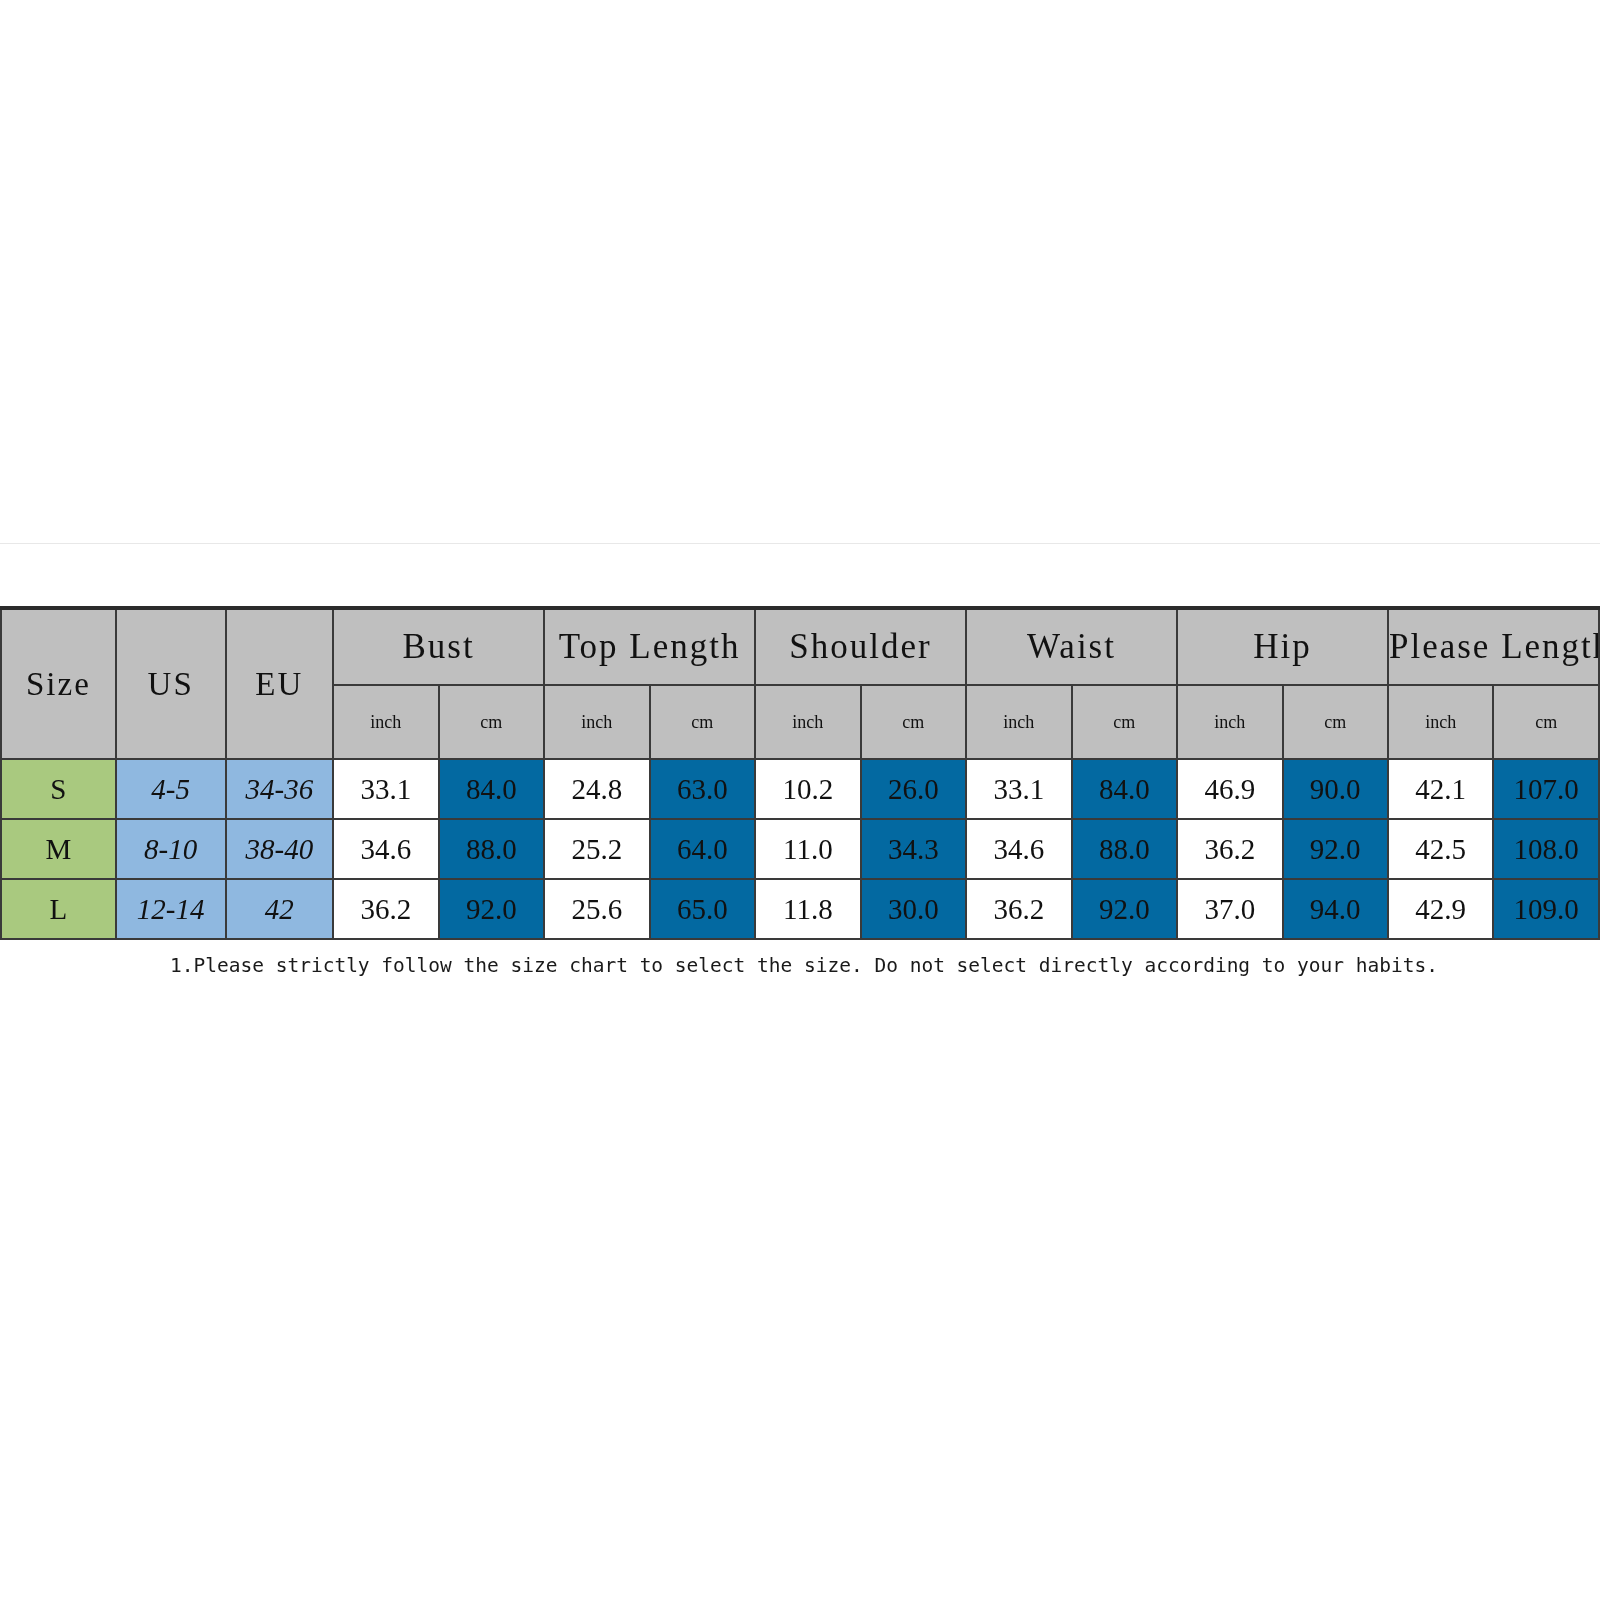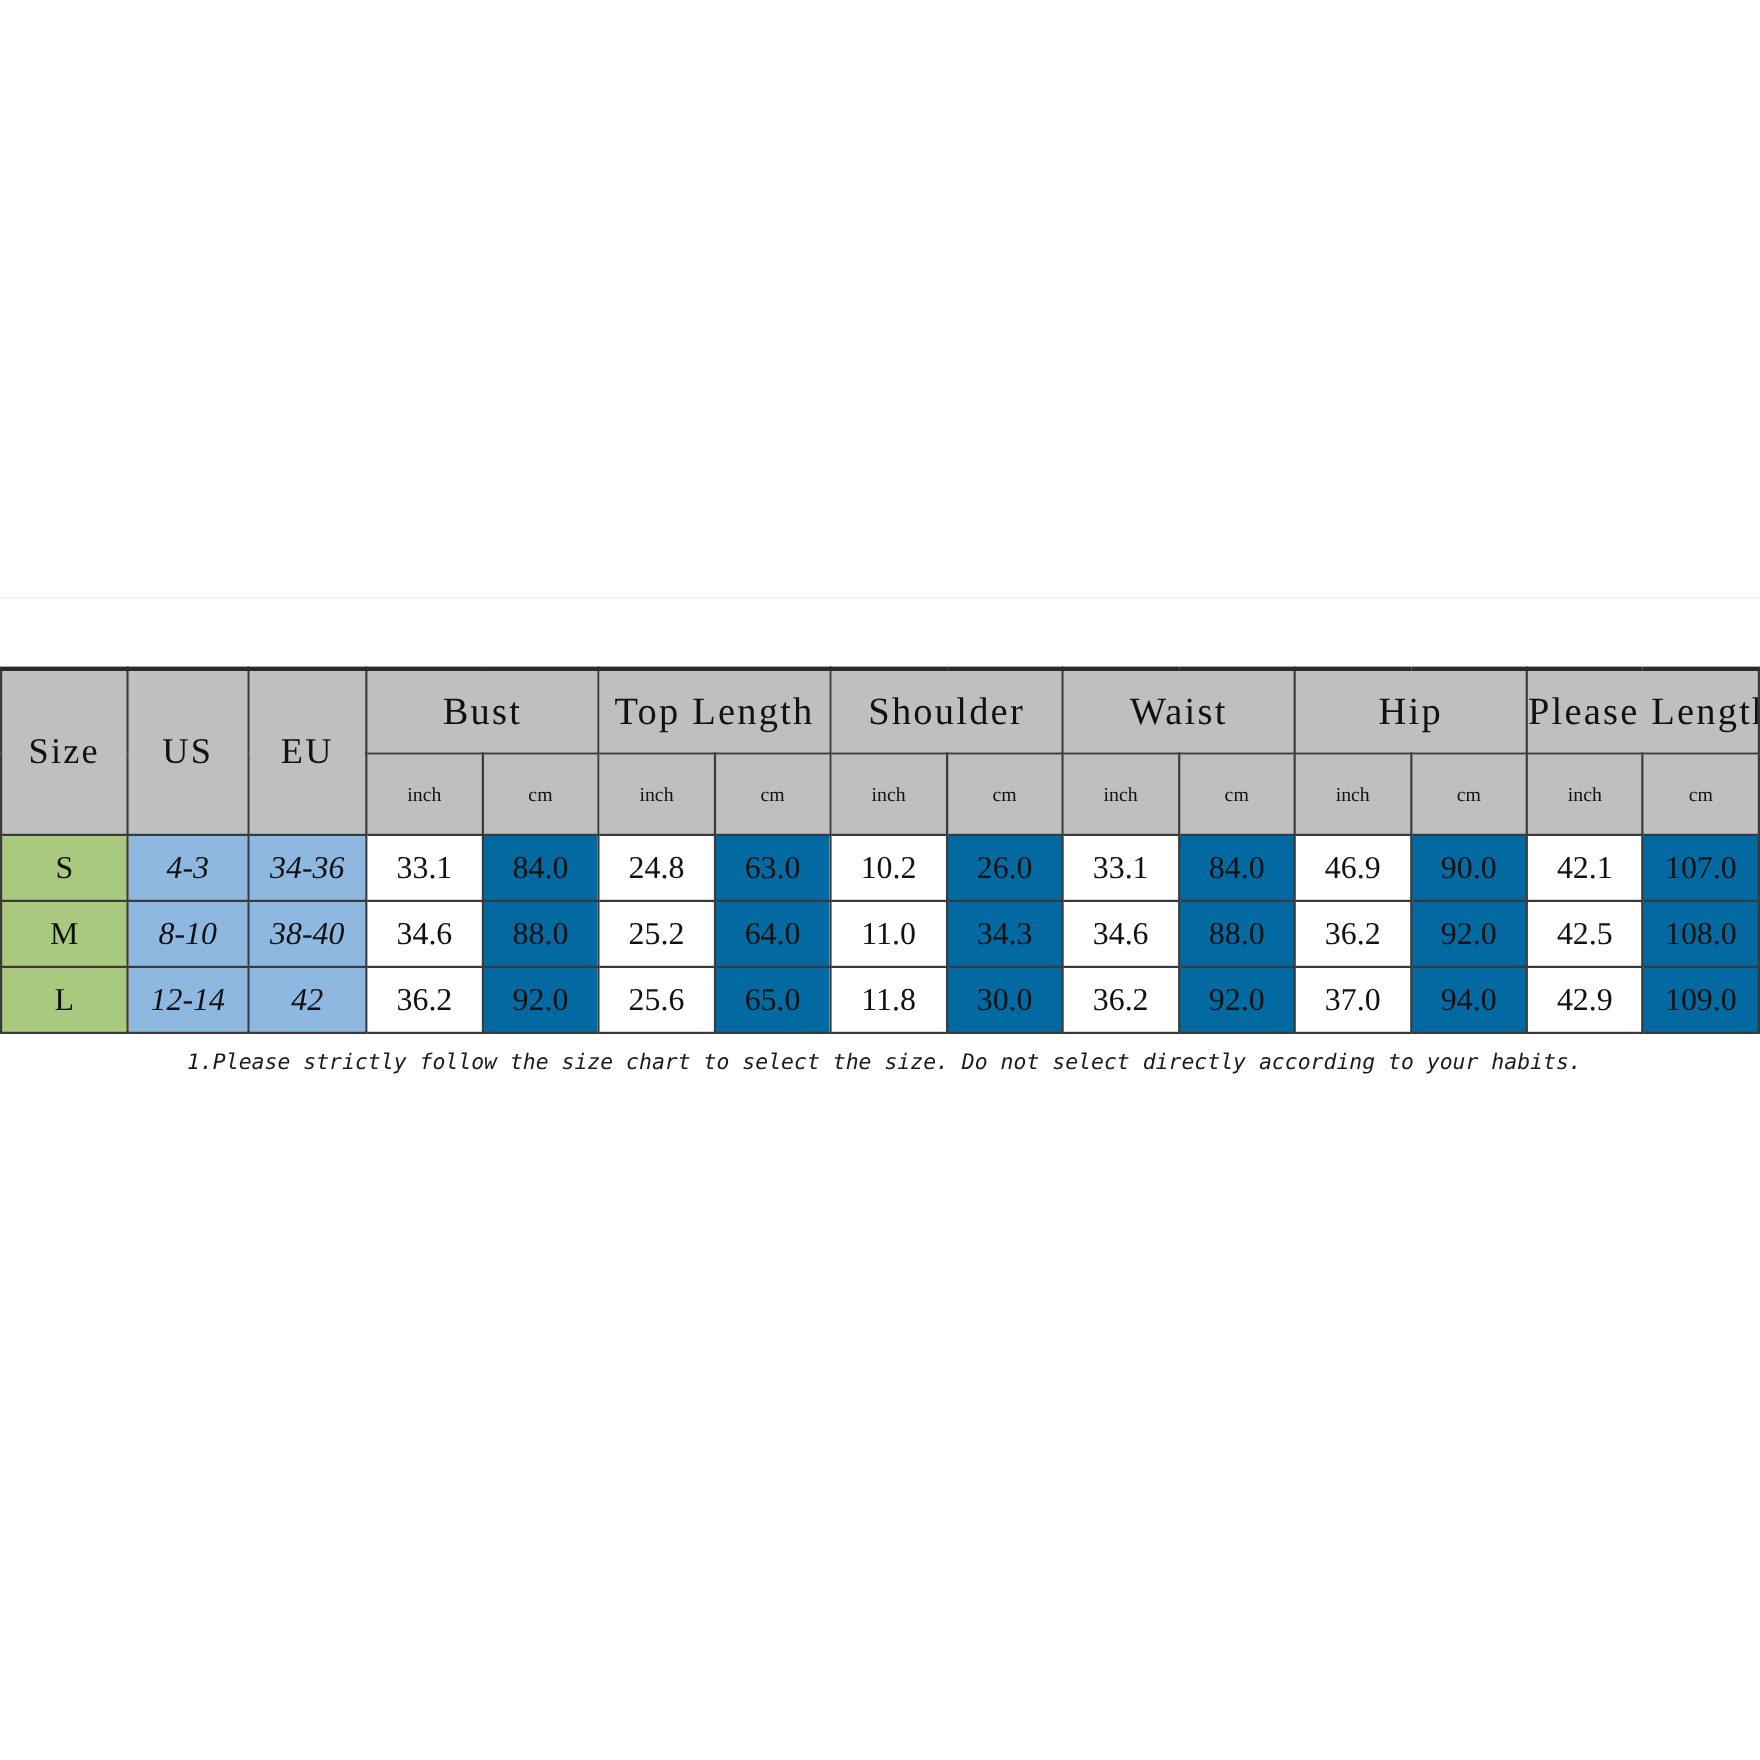--- a/index.html
+++ b/index.html
@@ -110,21 +110,20 @@
     padding-top: 14px;
     padding-bottom: 28px;
   }
   .note-line {
     font-family: "DejaVu Sans Mono", "Liberation Mono", monospace;
     font-size: 19.5px;
     color: #1a1a1a;
     text-align: center;
     letter-spacing: 0px;
     white-space: nowrap;
-    font-style: italic;
   }
   .note-1 { margin: 0 0 30px 0; padding-left: 8px; }
   .note-2 { margin: 0; padding-left: 10px; }
 </style>
 </head>
 <body>
 
 <div id="canvas">
 
   <div id="chart-block">
@@ -174,21 +173,21 @@
           <th class="hdr hdr-unit">inch</th>
           <th class="hdr hdr-unit">cm</th>
           <th class="hdr hdr-unit">inch</th>
           <th class="hdr hdr-unit">cm</th>
         </tr>
       </thead>
 
       <tbody>
         <tr class="drow">
           <td class="cell-size">S</td>
-          <td class="cell-conv">4-3</td>
+          <td class="cell-conv">4-5</td>
           <td class="cell-conv">34-36</td>
           <td class="cell-inch">33.1</td>
           <td class="cell-cm">84.0</td>
           <td class="cell-inch">24.8</td>
           <td class="cell-cm">63.0</td>
           <td class="cell-inch">10.2</td>
           <td class="cell-cm">26.0</td>
           <td class="cell-inch">33.1</td>
           <td class="cell-cm">84.0</td>
           <td class="cell-inch">46.9</td>

